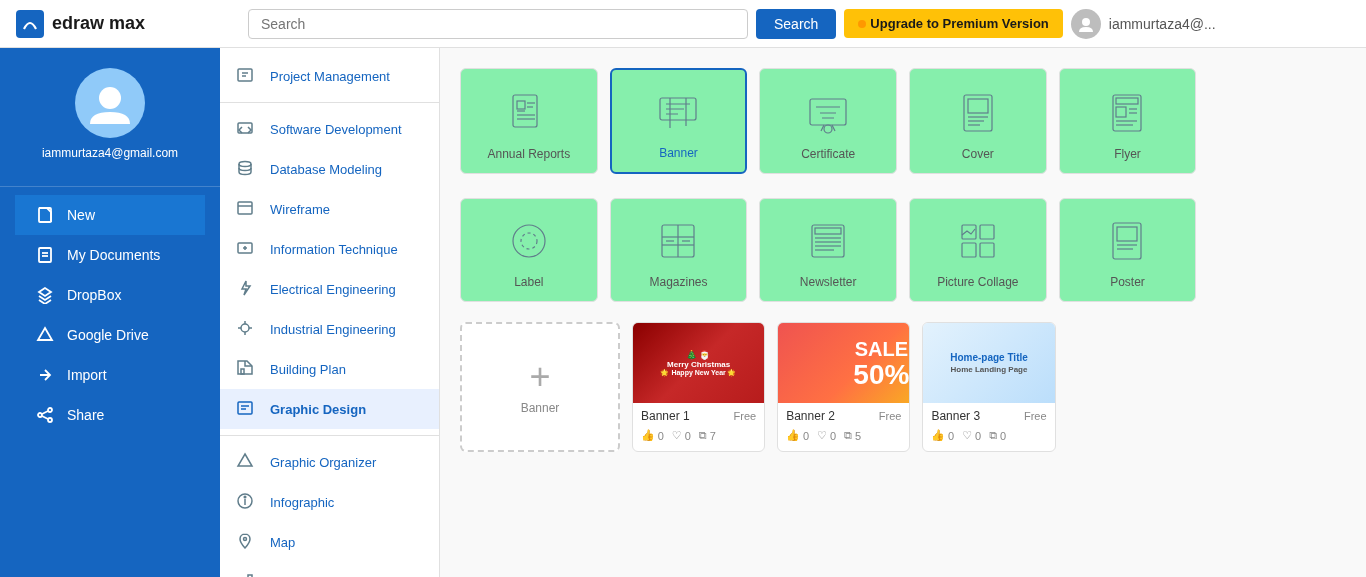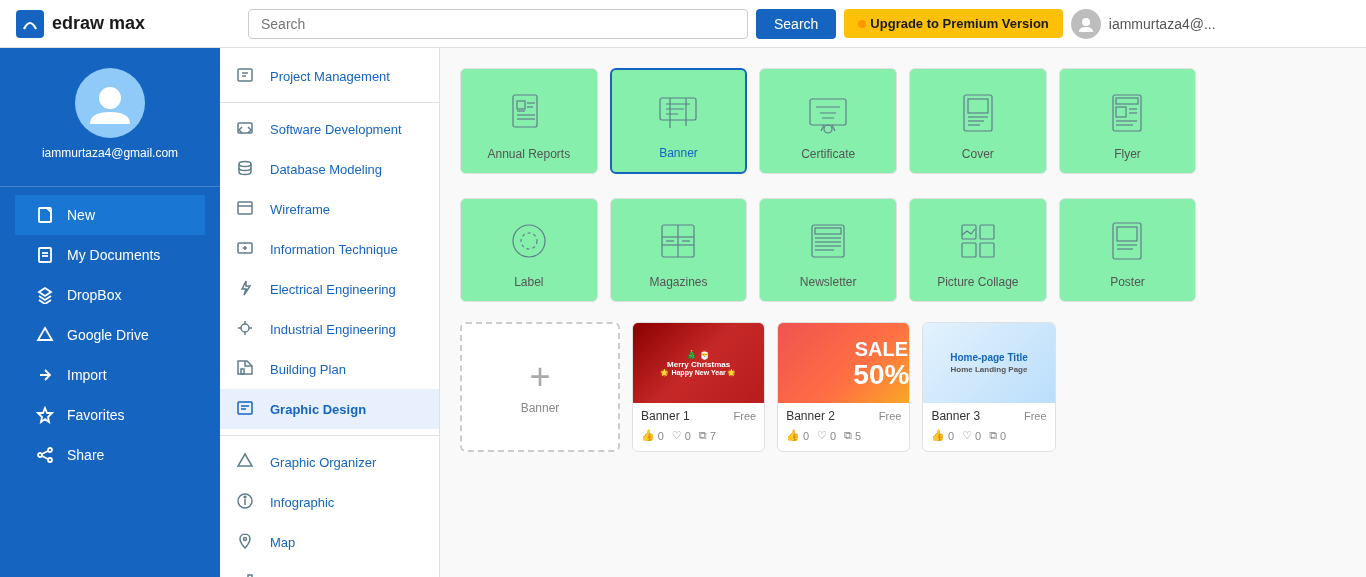--- a/index.html
+++ b/index.html
@@ -163,28 +163,20 @@
         <span class="sidebar-icon">
           <svg width="18" height="18" fill="none" stroke="#fff" stroke-width="1.8">
               <path d="M4 9h10M9 4l5 5-5 5"></path>
             </svg>
         </span>
         <span>Import</span>
       </div>
       <div class="sidebar-item">
         <span class="sidebar-icon">
           <svg width="18" height="18" fill="none" stroke="#fff" stroke-width="1.8">
-              <polygon points="9,2 11,7 16,7 12,11 13,16 9,13 5,16 6,11 2,7 7,7"></polygon>
-            </svg>
-        </span>
-        <span>Favorites</span>
-      </div>
-      <div class="sidebar-item">
-        <span class="sidebar-icon">
-          <svg width="18" height="18" fill="none" stroke="#fff" stroke-width="1.8">
               <circle cx="14" cy="4" r="2"></circle>
               <circle cx="4" cy="9" r="2"></circle>
               <circle cx="14" cy="14" r="2"></circle>
               <line x1="6" y1="8" x2="12" y2="5"></line>
               <line x1="6" y1="10" x2="12" y2="13"></line>
             </svg>
         </span>
         <span>Share</span>
       </div>
     </div>

